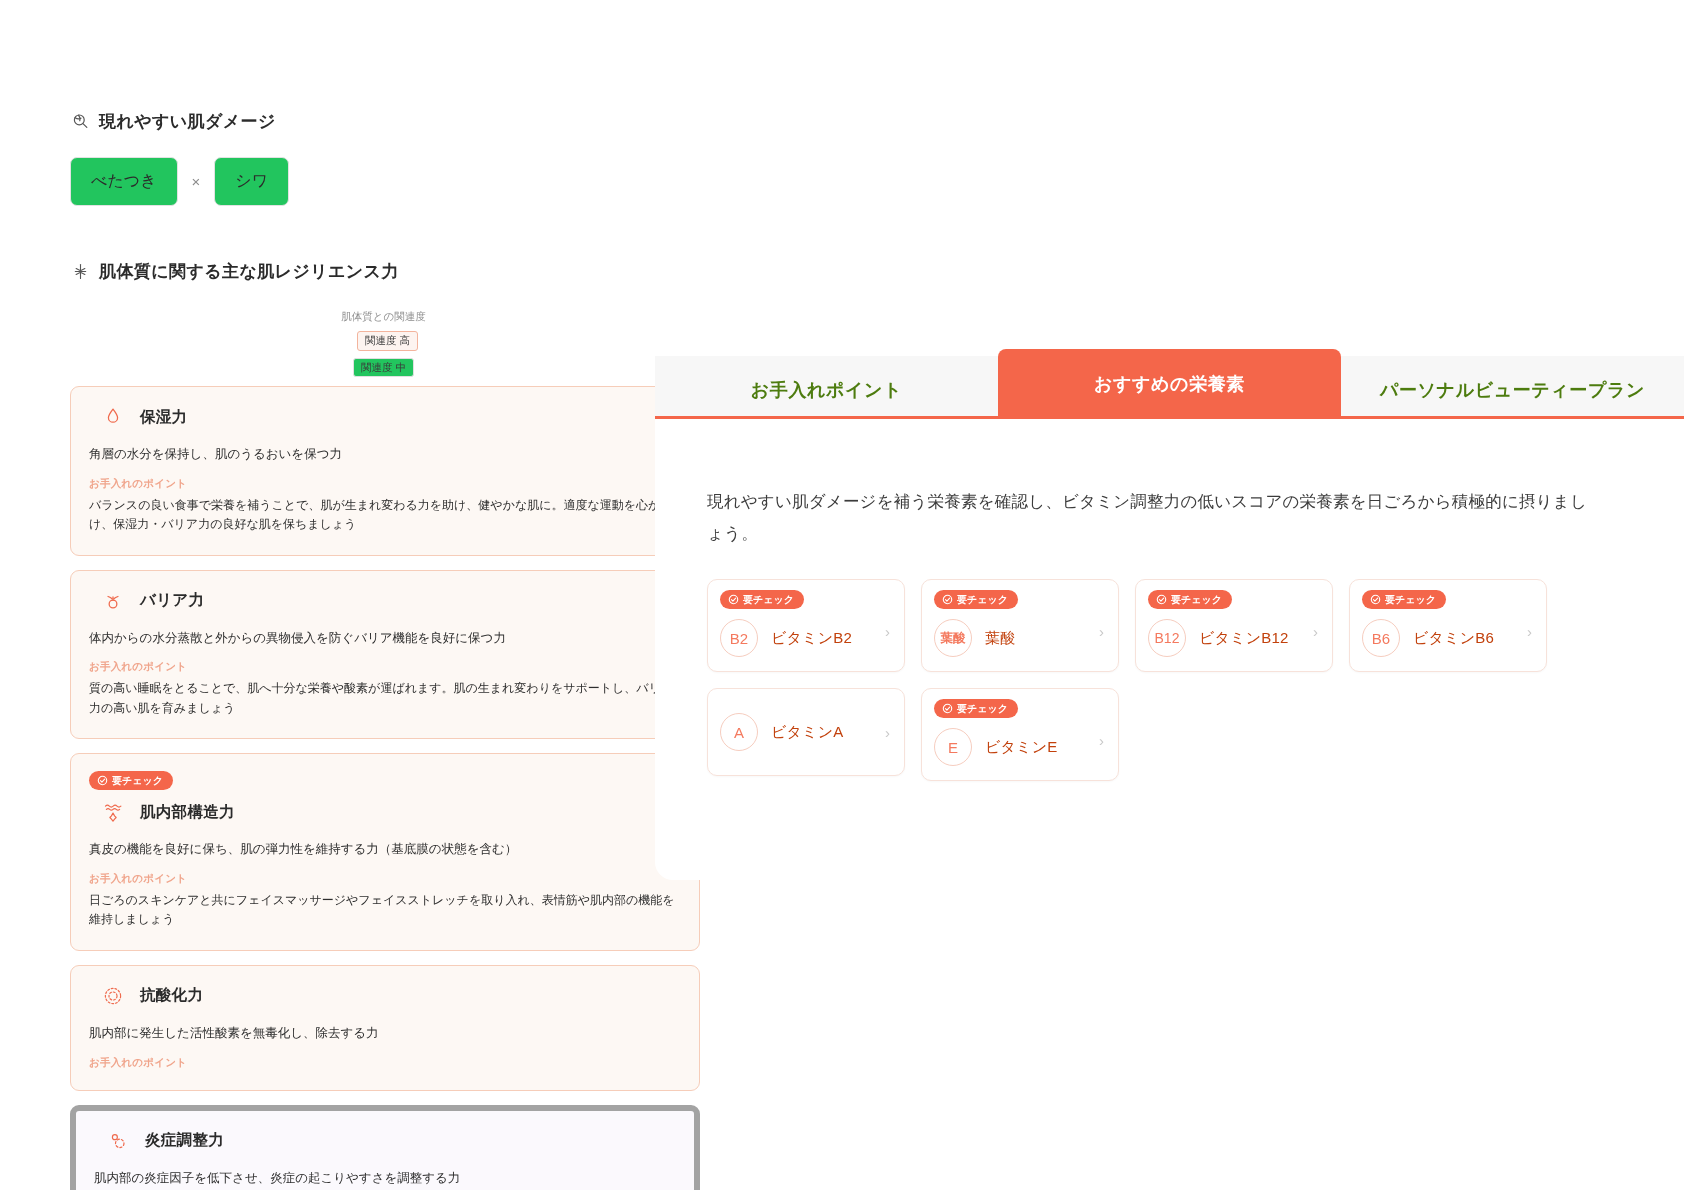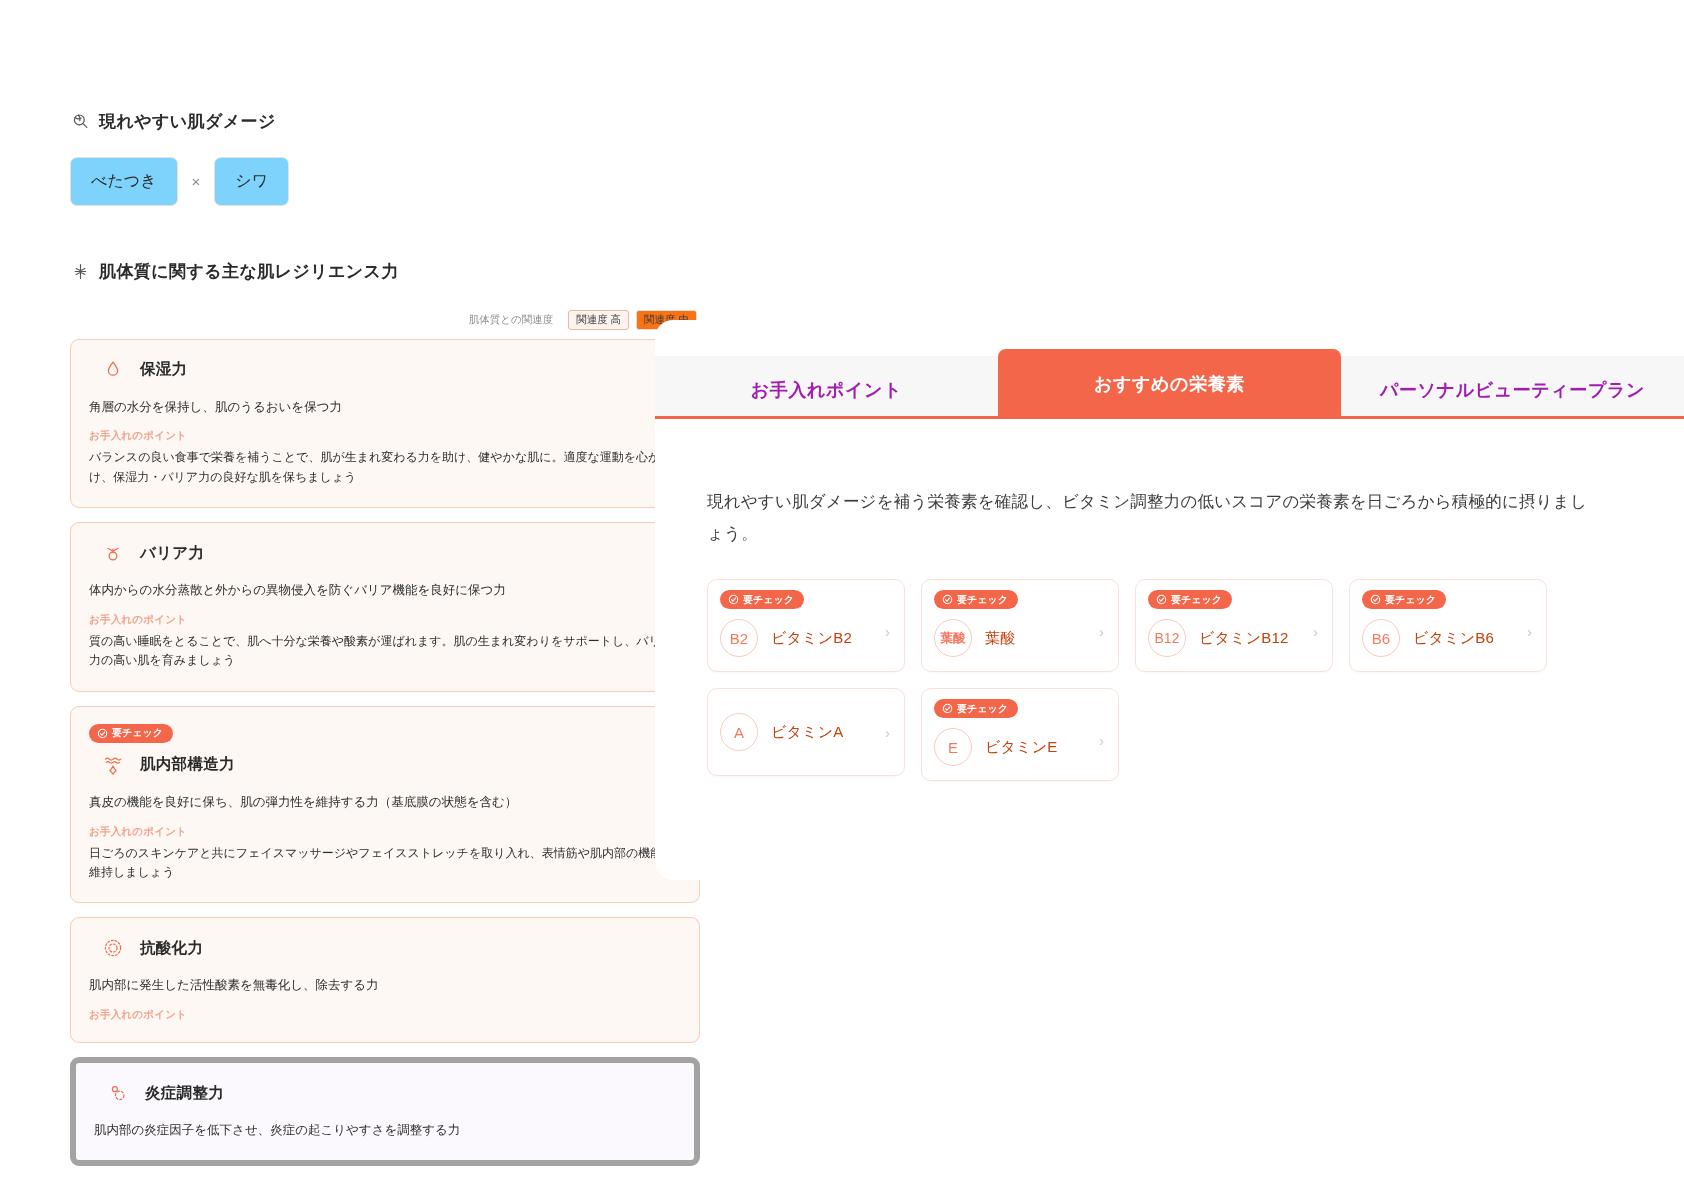--- a/index.html
+++ b/index.html
@@ -47,62 +47,63 @@
     display: flex;
     align-items: center;
     gap: 14px;
     margin-top: 24px;
   }
   .chip {
     min-width: 62px;
     padding: 13px 20px;
     border: 1px solid #e2e2e2;
     border-radius: 7px;
-    background: #7dd3fc;
+    background: #22c55e;
     font-size: 16px;
     color: #2b2b2b;
     box-sizing: border-box;
   }
   .chip-sep {
     color: #8c8c8c;
     font-size: 15px;
   }
 
   #resilience-heading {
     margin-top: 54px;
   }
 
   #legend-row {
     display: flex;
     align-items: center;
     justify-content: flex-end;
     gap: 7px;
     margin-top: 27px;
     padding-right: 3px;
+    flex-direction: column;
   }
   #legend-label {
     font-size: 10.5px;
     color: #8e8e8e;
   }
   .legend-badge {
     font-size: 10.5px;
     padding: 3px 7px 4px 7px;
     border-radius: 3px;
     line-height: 1;
     white-space: nowrap;
   }
   .legend-badge.high {
     border: 1px solid #f3b49d;
     background: #fdf4f0;
     color: #3a3a3a;
     margin-left: 8px;
   }
   .legend-badge.mid {
     border: 1px solid #e0e0e0;
-    background: #f97316;
+    background: #22c55e;
     color: #3a3a3a;
   }
 
   #resilience-list {
     margin-top: 9px;
     display: flex;
     flex-direction: column;
     gap: 14px;
   }
 
@@ -224,21 +225,21 @@
     position: relative;
     z-index: 2;
     flex: 1 1 0;
     height: 58px;
     display: flex;
     align-items: center;
     justify-content: center;
     font-size: 18px;
     font-weight: bold;
     letter-spacing: .6px;
-    color: #a21caf;
+    color: #4d7c0f;
     box-sizing: border-box;
     cursor: pointer;
   }
   .tab.active {
     background: #f4664a;
     color: #ffffff;
     border-top-left-radius: 8px;
     border-top-right-radius: 8px;
     height: 70px;
   }

